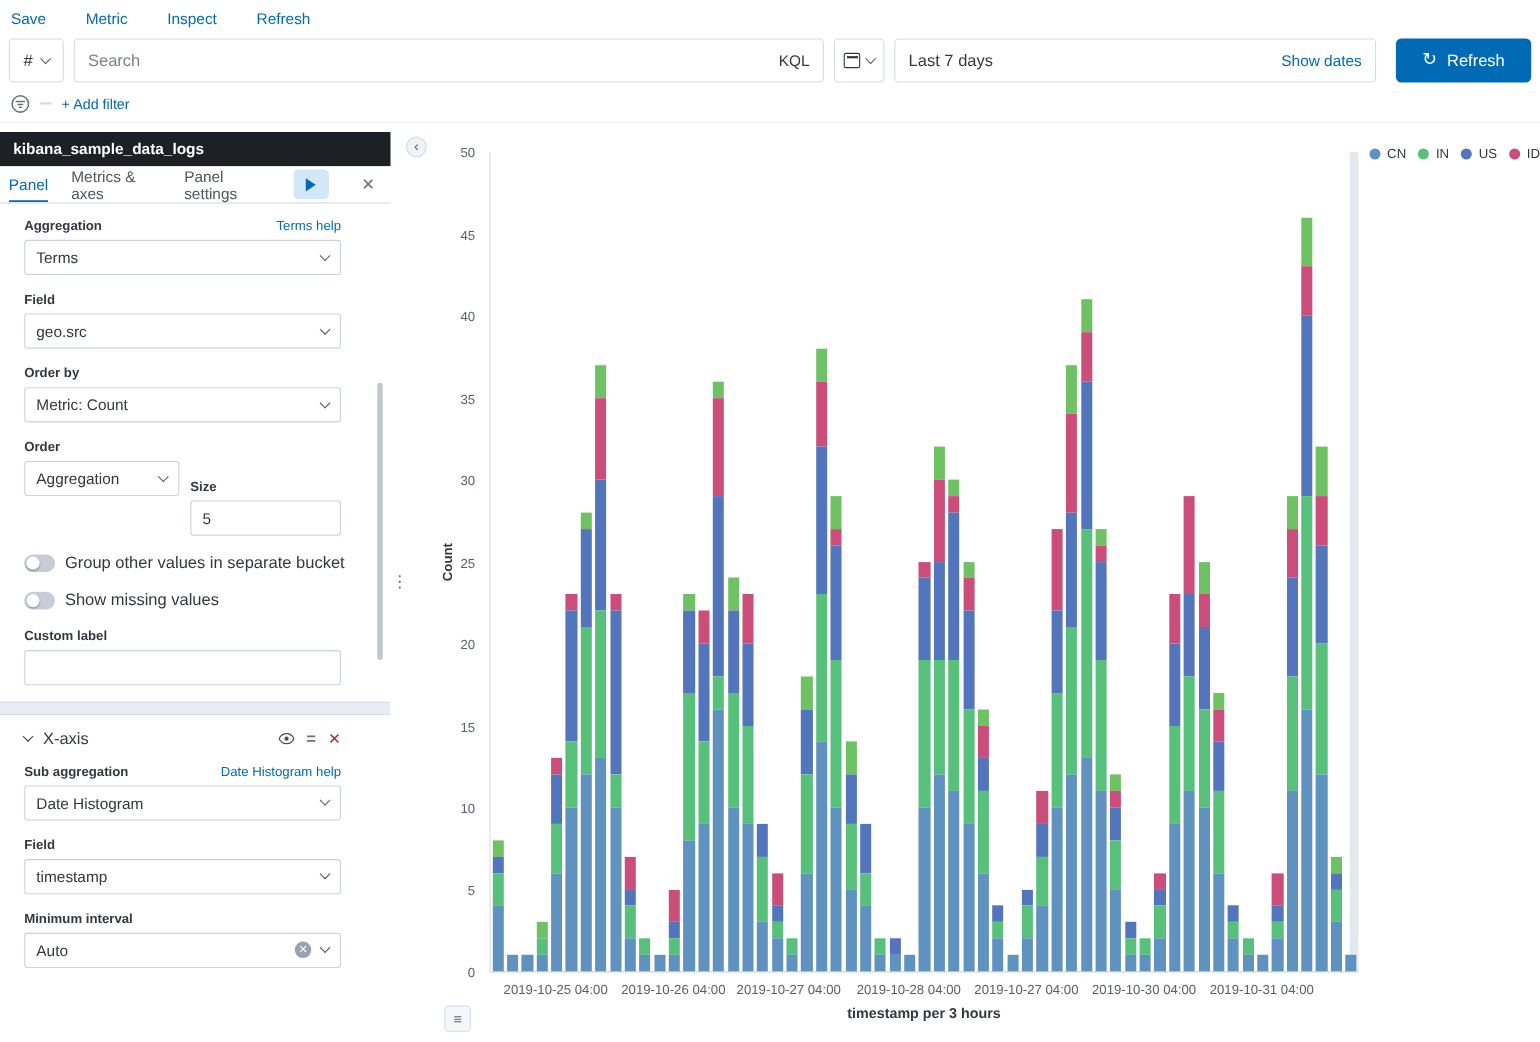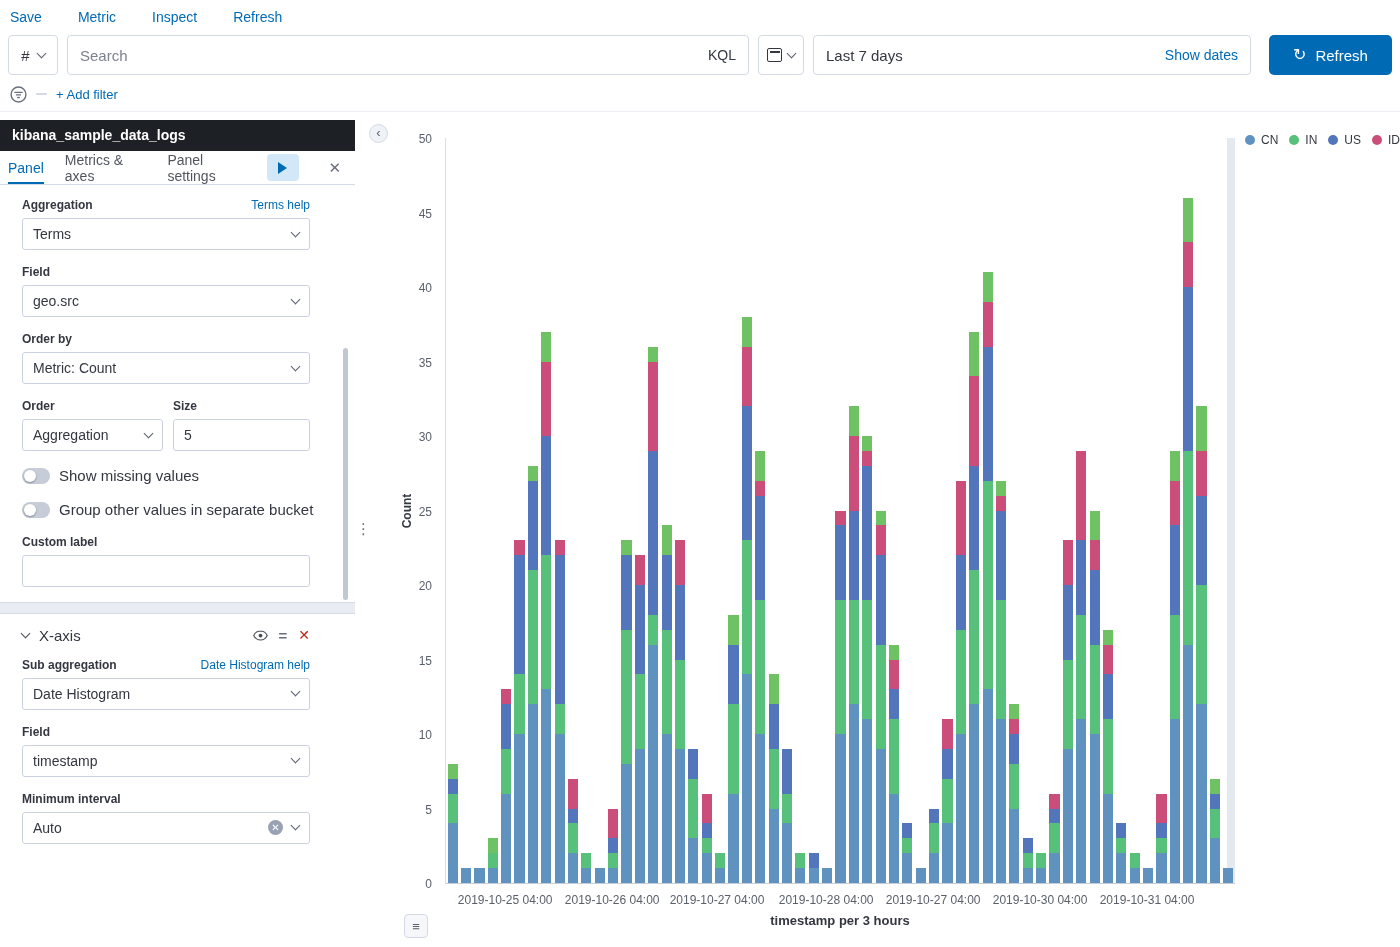--- a/index.html
+++ b/index.html
@@ -48,21 +48,21 @@
 
   .sidebar-body { position:absolute; top:65px; bottom:0; left:0; right:0; overflow:hidden; }
   .form { padding:13px 0 0 22px; }
   .field { margin-bottom:15px; width:288px; }
   .lbl-row { display:flex; justify-content:space-between; align-items:baseline; margin-bottom:6px; width:288px; }
   .lbl { font-size:12px; font-weight:bold; color:#343741; }
   .help-link { font-size:12px; color:#006BB4; }
   .select, .text-input { width:288px; height:32px; border:1px solid #CBD2DF; border-radius:3px; background:#fff; display:flex; align-items:center; padding:0 10px; font-size:14px; color:#343741; cursor:pointer; }
   .select .sel-caret { margin-left:auto; }
   .two-col { display:flex; gap:10px; width:288px; }
-  .col-a { width:141px; } .col-b { width:137px; }
+  .col-a { width:141px; } .col-b { width:137px;margin-top:36px; }
   .col-a .select { width:141px; } 
   .col-b input { width:137px; height:32px; border:1px solid #CBD2DF; border-radius:3px; padding:0 10px; font-size:14px; color:#343741; font-family:inherit; }
   .toggle-row { display:flex; gap:9px; align-items:flex-start; width:300px; margin-bottom:14px; }
   .switch { flex:0 0 auto; width:28px; height:16px; border-radius:8px; background:#C6CDD9; position:relative; margin-top:2px; cursor:pointer; }
   .switch::after { content:""; position:absolute; left:2px; top:2px; width:12px; height:12px; border-radius:50%; background:#fff; box-shadow:0 1px 2px rgba(0,0,0,.35); }
   .toggle-lbl { font-size:15px; line-height:1.35; color:#343741; }
   .advanced-row { display:flex; align-items:center; gap:11px; font-size:15px; color:#343741; margin:6px 0 16px 2px; cursor:pointer; }
   .chev-right { display:inline-block; width:7px; height:7px; border-right:1.8px solid #4A4D55; border-bottom:1.8px solid #4A4D55; transform:rotate(-45deg); }
   .chev-down { display:inline-block; width:7px; height:7px; border-right:1.8px solid #4A4D55; border-bottom:1.8px solid #4A4D55; transform:rotate(45deg); margin-top:-4px; }
   .divider { height:12px; background:#E9EDF3; border-top:1px solid #D6DCE6; border-bottom:1px solid #D6DCE6; }
@@ -198,25 +198,25 @@
           <div class="col-b">
             <div class="lbl-row">
                 <span class="lbl">Size</span>
               </div>
             <input value="5" style="">
           </div>
         </div>
 
         <div class="toggle-row">
           <span class="switch"></span>
-          <span class="toggle-lbl">Show missing values</span>
+          <span class="toggle-lbl">Group other values in separate bucket</span>
         </div>
         <div class="toggle-row">
           <span class="switch"></span>
-          <span class="toggle-lbl">Group other values in separate bucket</span>
+          <span class="toggle-lbl">Show missing values</span>
         </div>
 
         <div class="field">
           <div class="lbl-row">
               <span class="lbl">Custom label</span>
             </div>
           <div class="text-input">
             <span></span>
           </div>
         </div>

